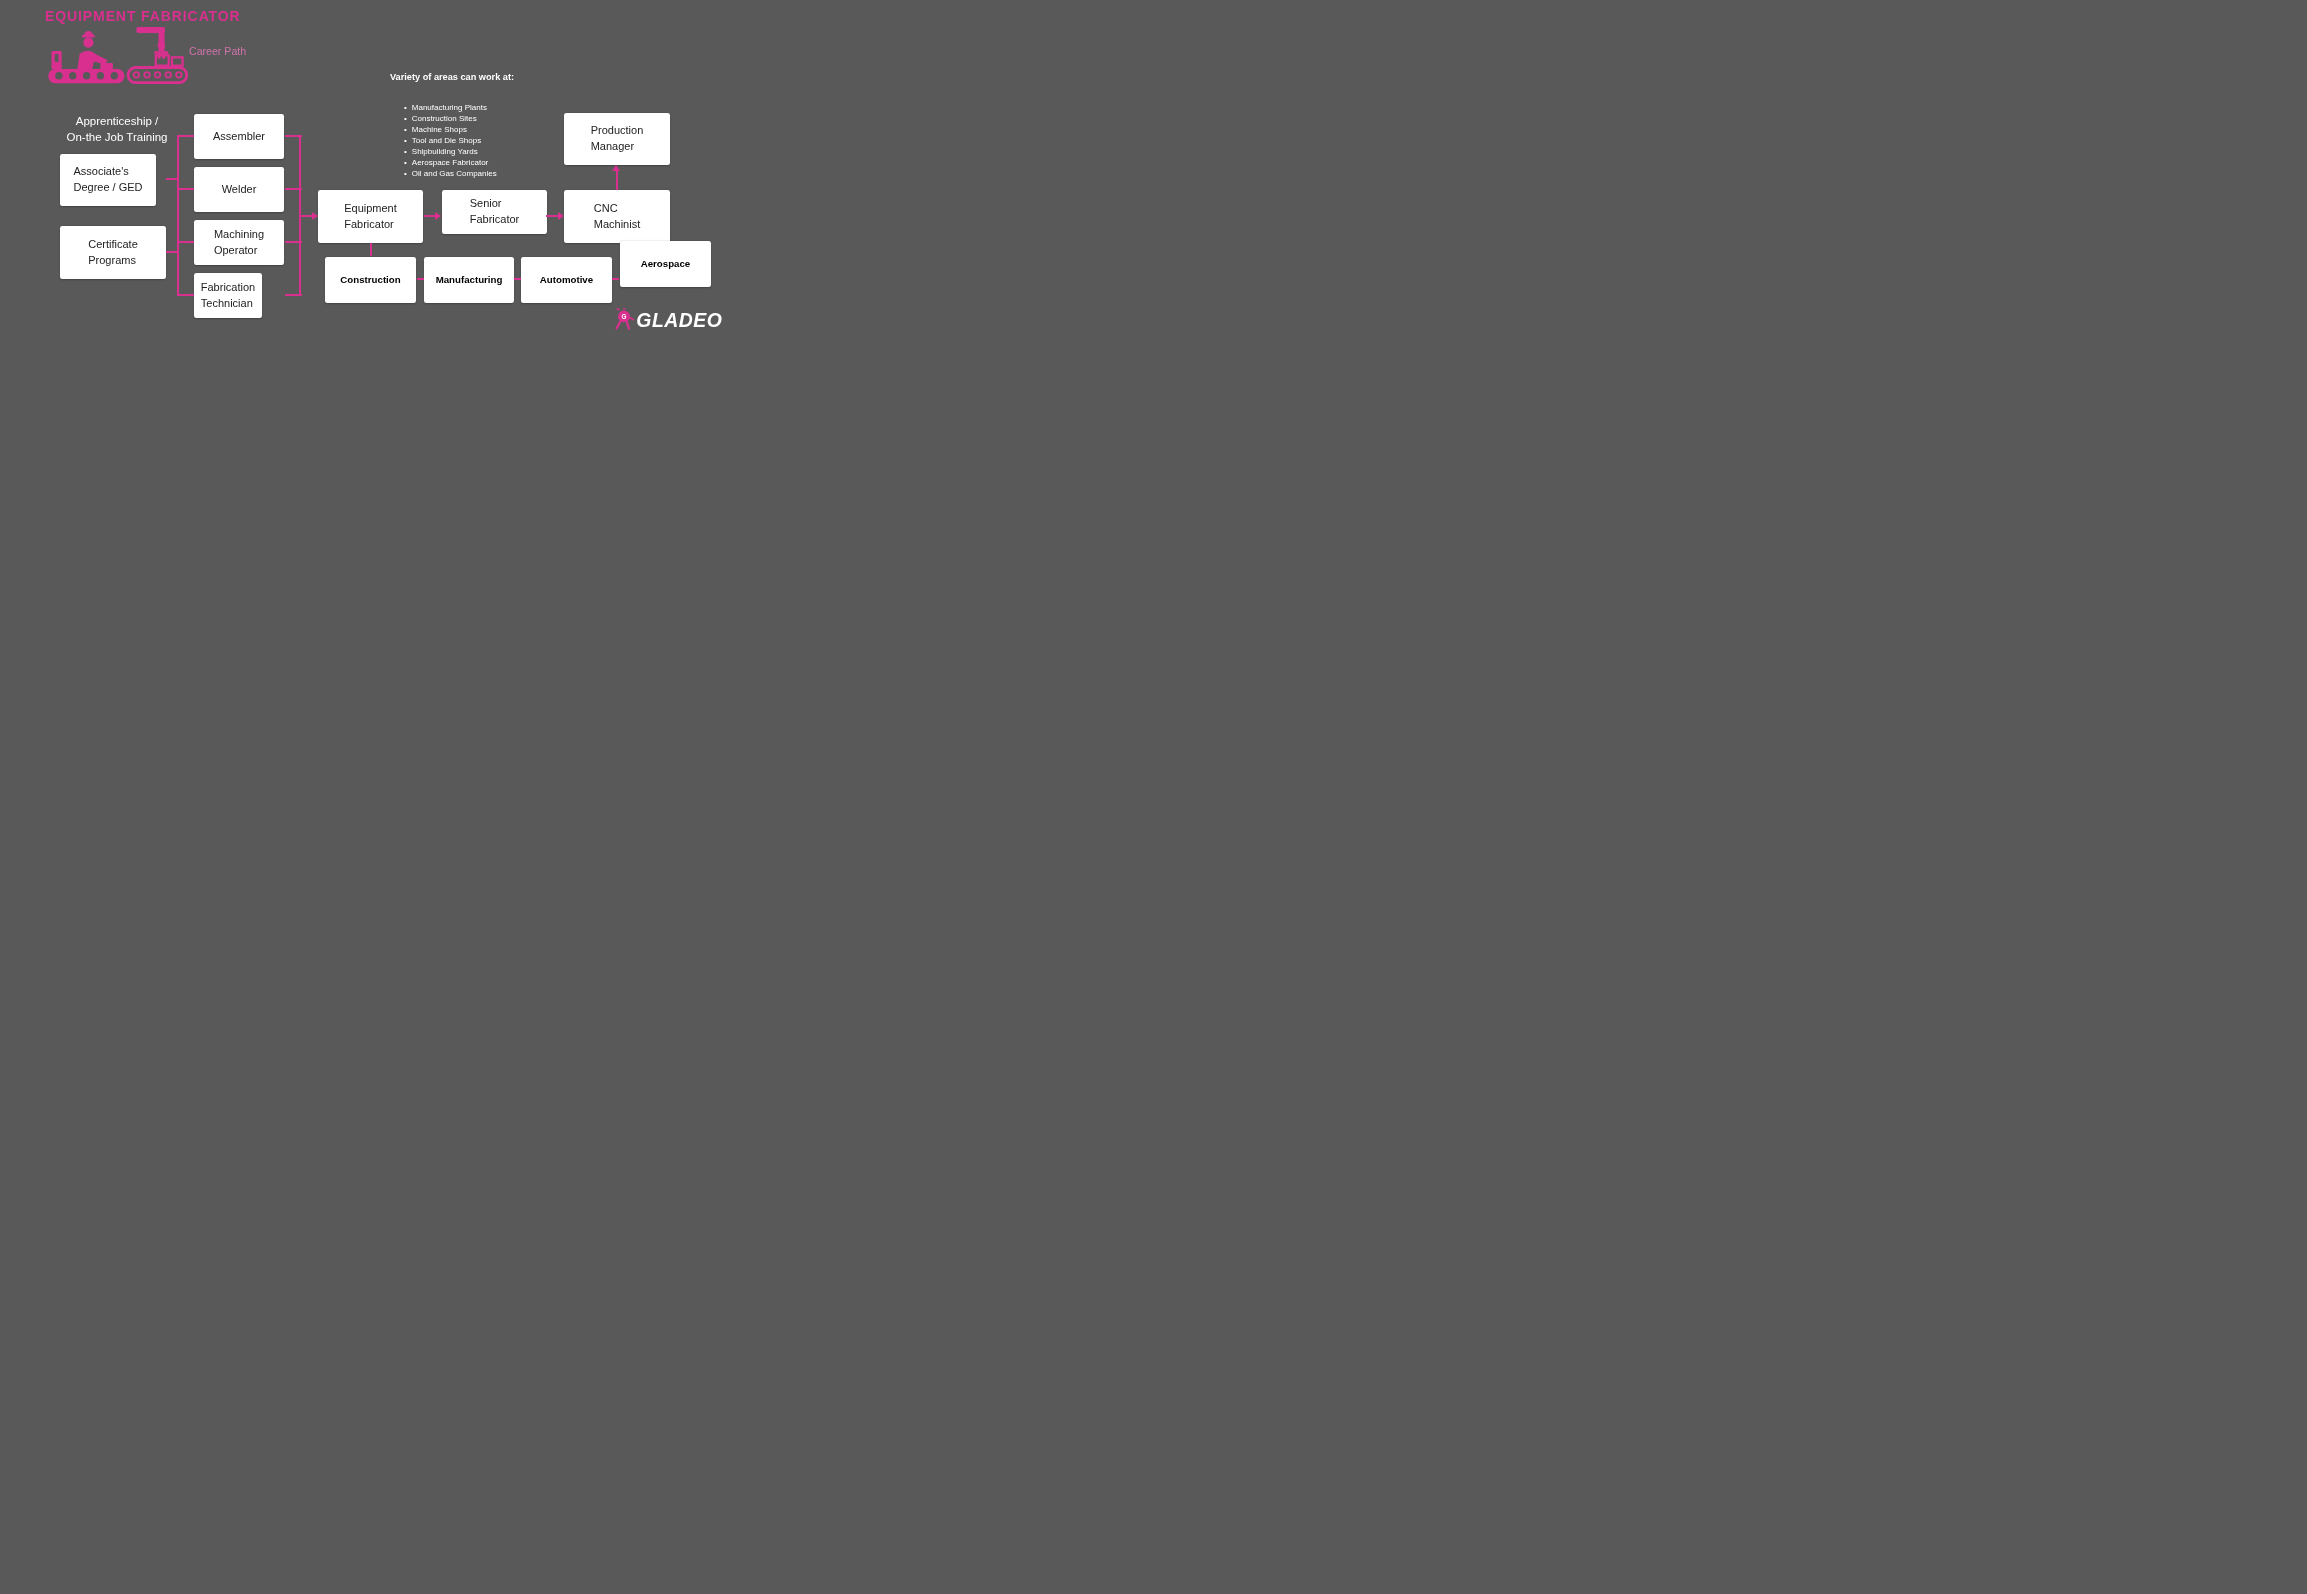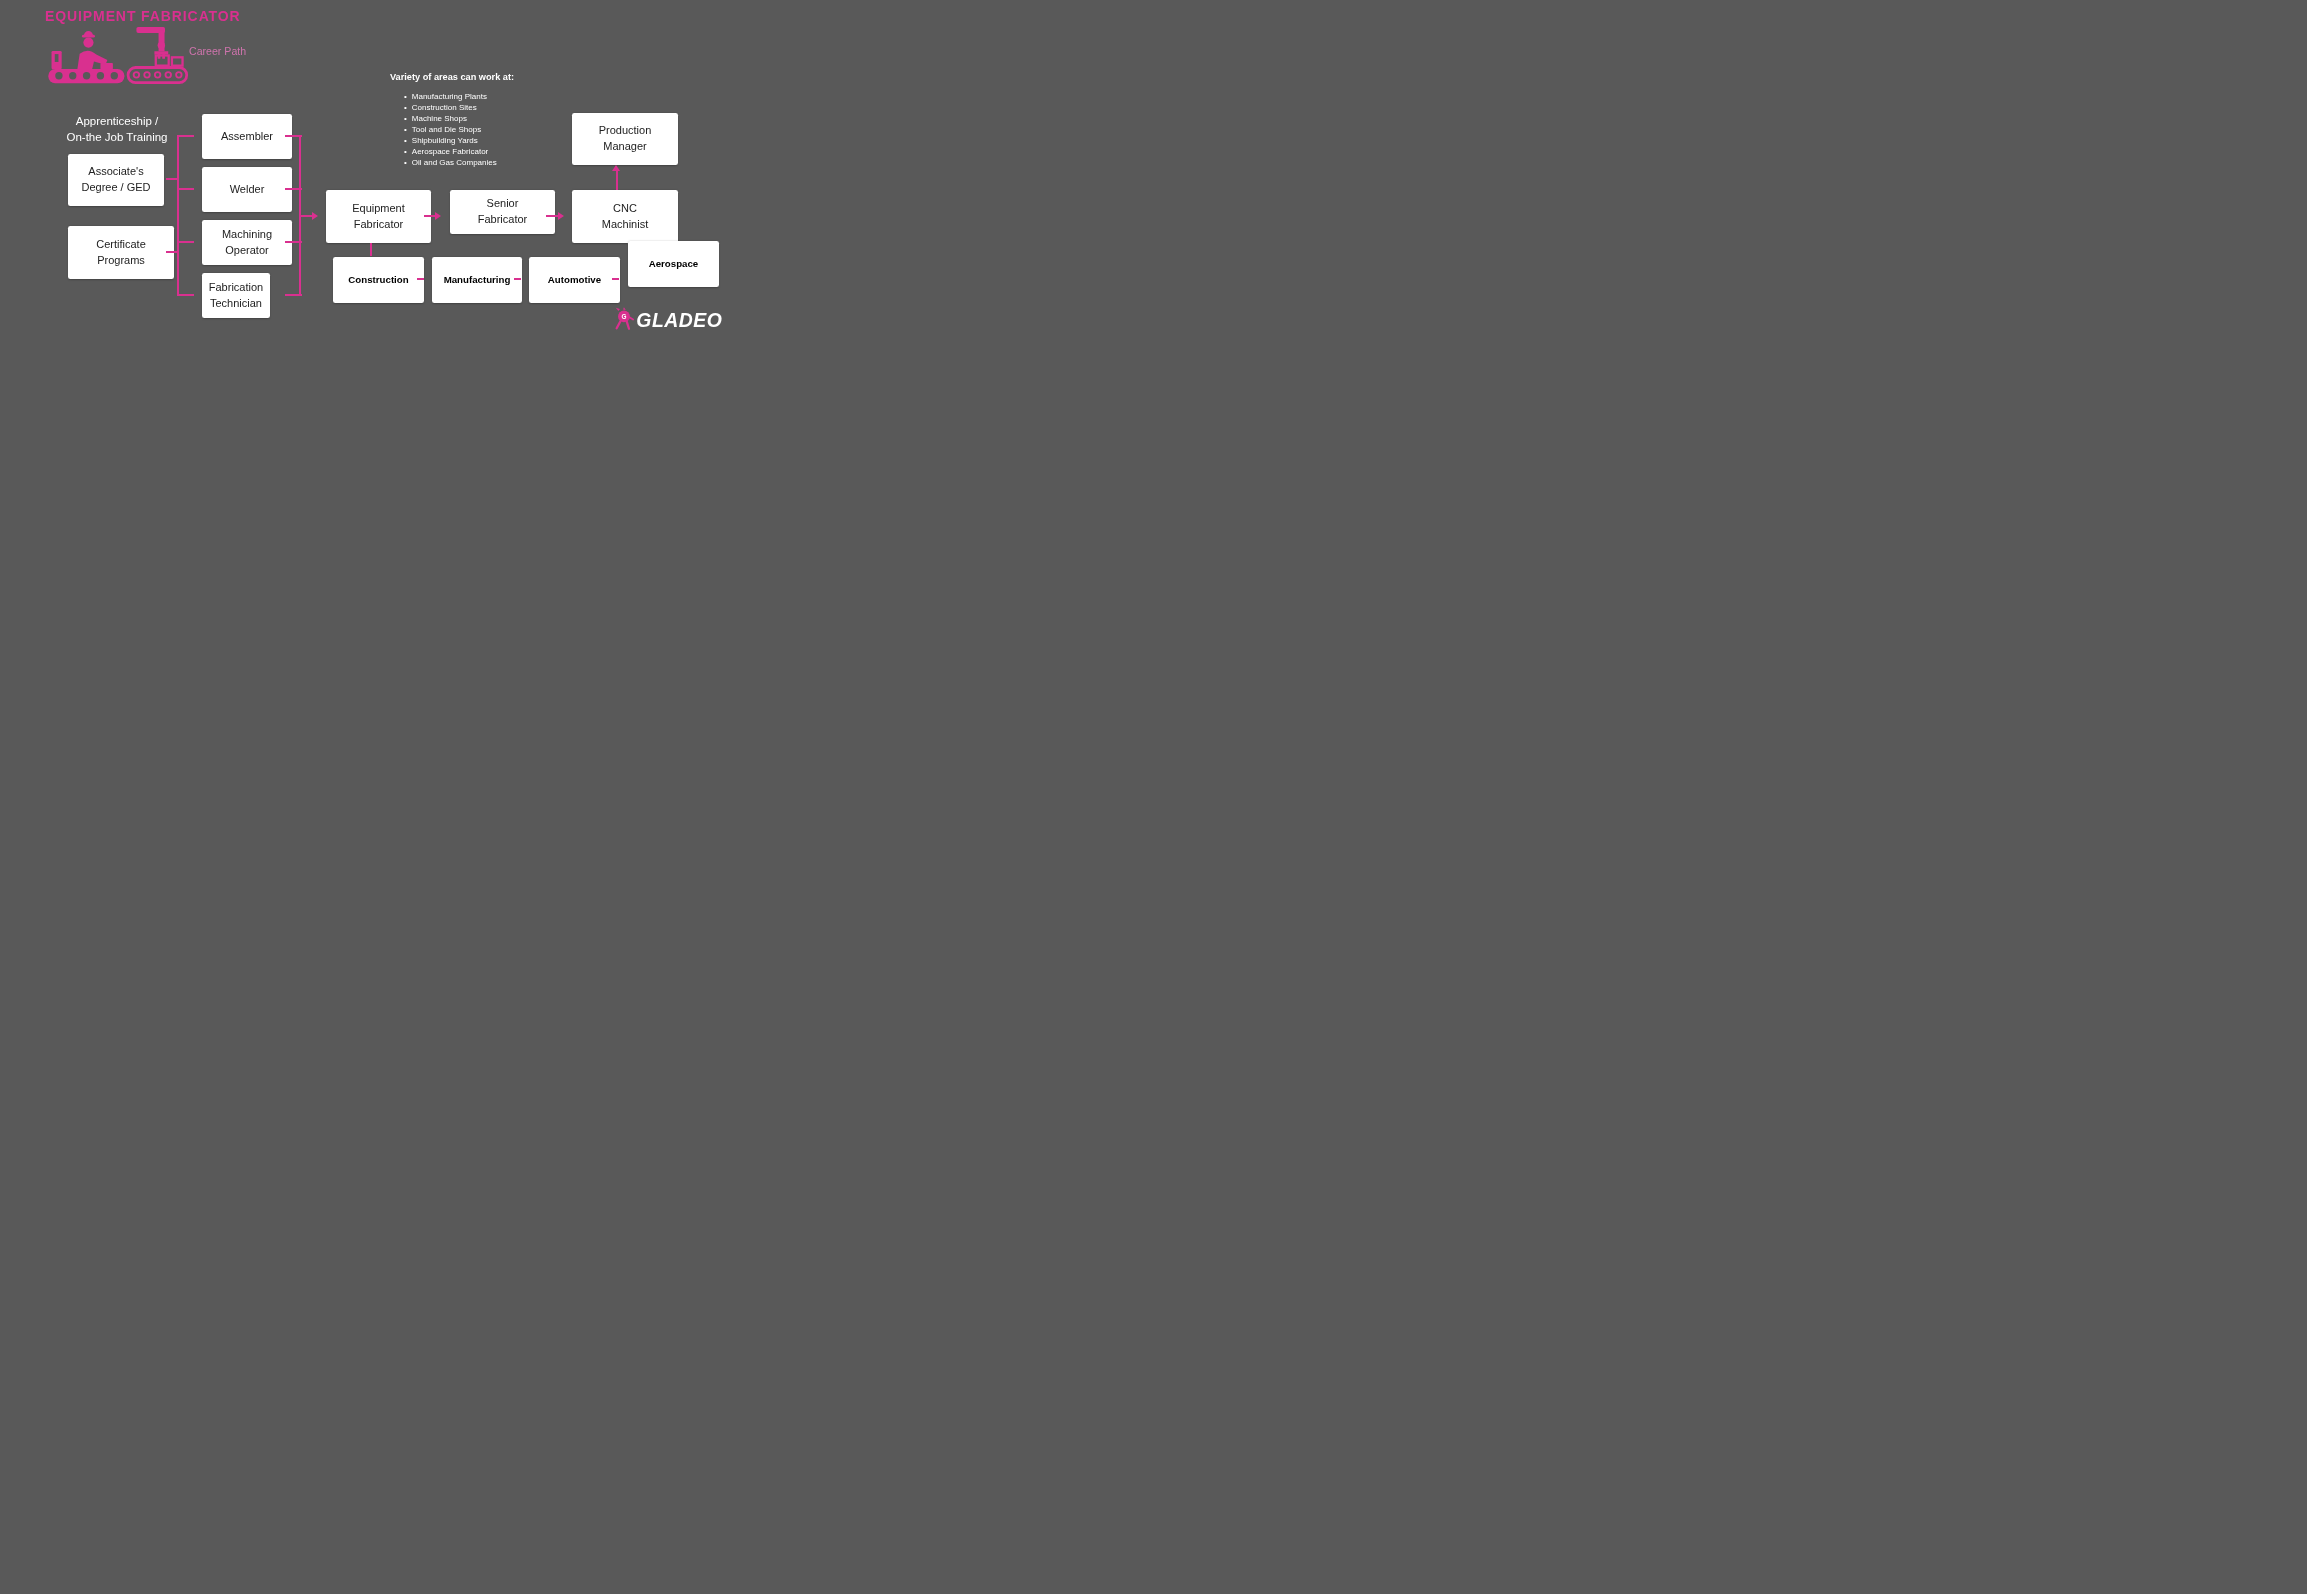--- a/index.html
+++ b/index.html
@@ -19,22 +19,22 @@
   .subtitle {
     position:absolute; left:189px; top:29.5px;
     font-size:10.6px; font-weight:500; color:#CF74AD;margin-top:15px;
   }
   .factory-icon { position:absolute; left:46px; top:25px; width:143px; height:61px; }
 
   
   .box {
     position:absolute; background:#FFFFFF; border-radius:2.3px;
     display:flex; align-items:center; justify-content:center;
-    text-align:center; color:#222222; font-size:11px; line-height:1.45;
-    white-space:pre-line; box-shadow:0 0.9px 1.8px rgba(0,0,0,0.25);margin-left:8px;
+    text-align:left; color:#222222; font-size:11px; line-height:1.45;
+    white-space:pre-line; box-shadow:0 0.9px 1.8px rgba(0,0,0,0.25);
   }
   .box.industry { font-weight:bold; font-size:9.7px; color:#000000; }
 
   .training-label {
     position:absolute; left:54px; top:114px; width:126px;
     text-align:center; color:#FFFFFF; font-size:11.5px; line-height:1.35;
     white-space:pre-line;
   }
 
   
@@ -45,21 +45,21 @@
     border-left:6px solid #D9308F;
   }
   .arr-u {
     position:absolute; width:0; height:0;
     border-left:4.6px solid transparent; border-right:4.6px solid transparent;
     border-bottom:6px solid #D9308F;
   }
 
   
   .work-areas { position:absolute; left:390px; top:72px; color:#FFFFFF; }
-  .work-areas-title { font-weight:bold; font-size:9.2px; margin-bottom:9px; }
+  .work-areas-title { font-weight:bold; font-size:9.2px; margin-bottom:20px; }
   .work-areas ul { margin-left:14px; }
   .work-areas li {
     list-style:none; position:relative; padding-left:7.8px;
     font-size:8px; line-height:11px;
   }
   .work-areas li::before { content:"\2022"; position:absolute; left:0; top:0; }
 
   
   .logo { position:absolute; left:613px; top:307px; display:flex; align-items:flex-start; }
   .mascot { width:21px; height:27px; margin-right:2.3px; }

